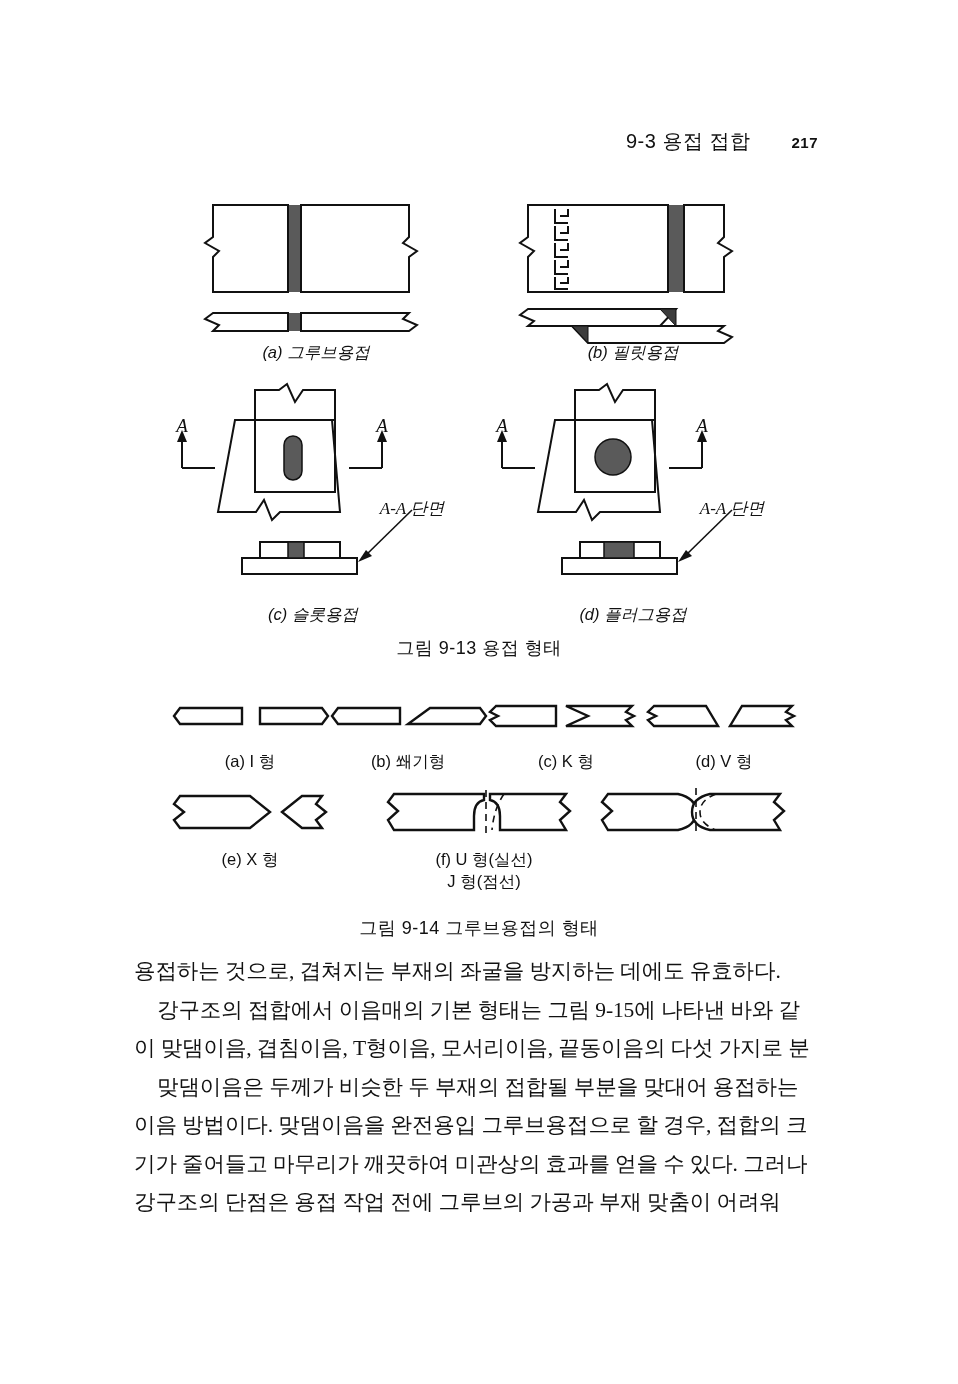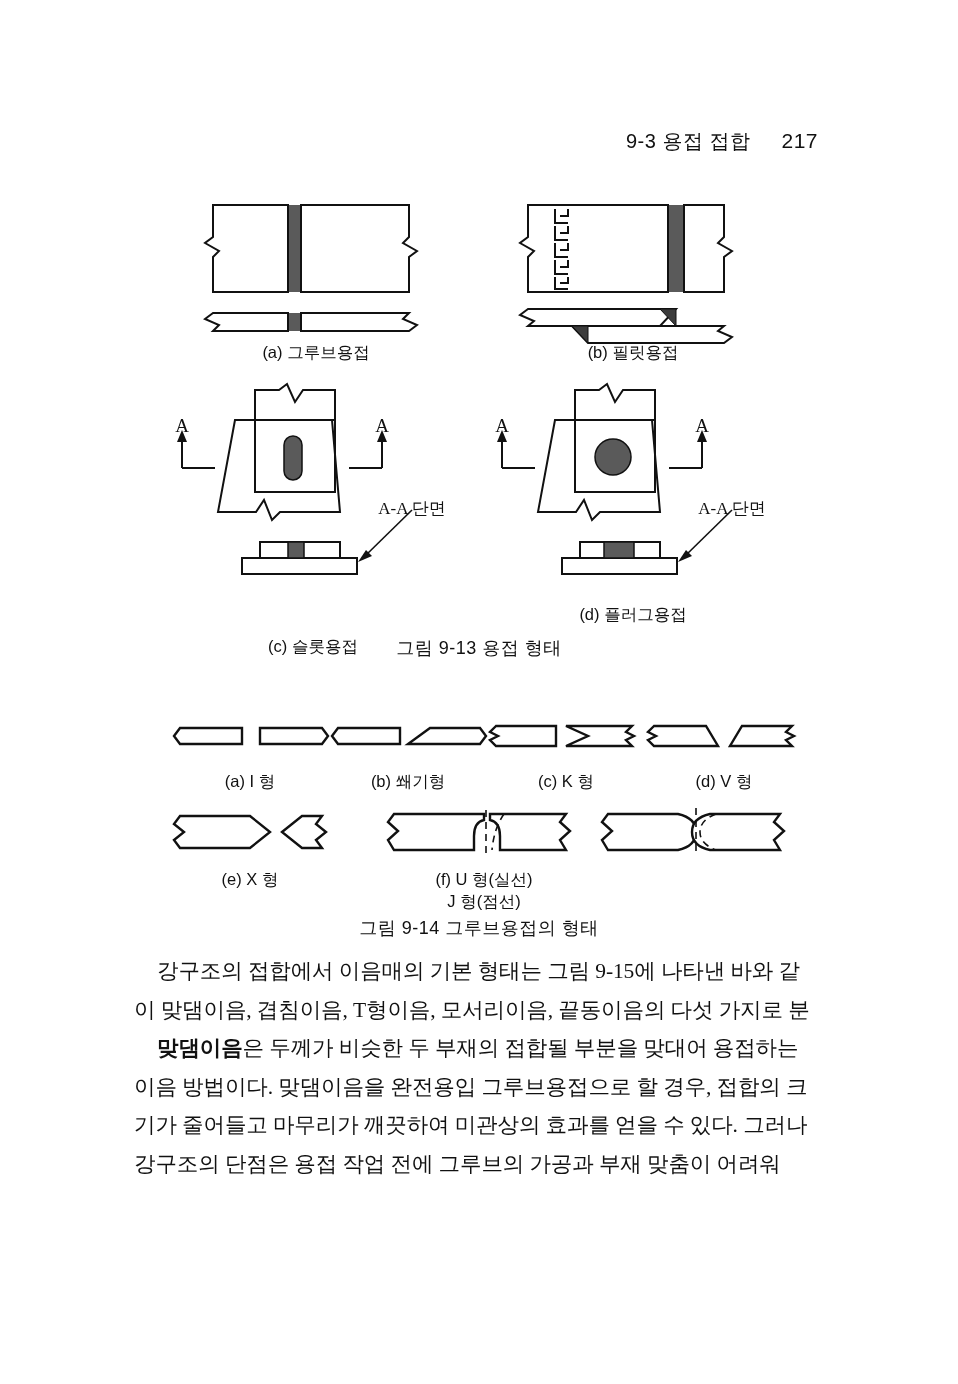--- a/index.html
+++ b/index.html
@@ -14,26 +14,26 @@
   .page{position:absolute;left:0;top:0;width:958px;height:1384px;}
 
   
   .runhead{
     position:absolute;right:140px;top:128px;
     font-family:"Liberation Sans","DejaVu Sans",sans-serif;
     font-size:20px;letter-spacing:.5px;white-space:nowrap;
     display:flex;align-items:baseline;gap:29px;
   }
   .runhead .sec{font-weight:400;}
-  .runhead .pno{font-weight:400;font-size:21px;margin-left:2px;}
+  .runhead .pno{font-weight:700;font-size:15px;margin-left:12px;}
 
   
   .fig{position:absolute;}
-  #fig913{left:0;top:175px;width:930px;height:455px;}
-  #fig914{left:0;top:702px;width:854px;height:230px;}
+  #fig913{left:0;top:175px;width:930px;height:455px;font-style:italic;}
+  #fig914{left:0;top:682px;width:854px;height:230px;}
 
   .cap{
     position:absolute;width:958px;text-align:center;
     font-family:"Liberation Sans","DejaVu Sans",sans-serif;
     font-size:18px;font-weight:400;letter-spacing:.5px;
   }
   #cap913{top:636px;}
   #cap914{top:916px;}
 
   .sublabel{
@@ -58,21 +58,21 @@
   .body{
     position:absolute;left:134px;top:952px;width:692px;
     font-size:21.5px;line-height:38.5px;
     letter-spacing:-0.1px;
     text-align:justify;
   }
   .body p{margin:0;}
   .ln{display:block;white-space:nowrap;}
   .just{display:flex;justify-content:space-between;}
   .just.ind{padding-left:23px;}
-  .bld{font-weight:700;}
+  .bld{font-weight:400;}
   svg{display:block;overflow:visible;}
 </style>
 </head>
 <body>
 
 <div class="page">
 
   <div class="runhead">
     <span class="sec">9-3  용접 접합</span>
     <span class="pno">217</span>
@@ -148,21 +148,21 @@
       <rect x="128" y="162" width="16" height="16" fill="#5a5a5a" stroke="#111" stroke-width="1.5"></rect>
 
       <g>
         <line x1="252" y1="130" x2="205" y2="176" stroke="#111" stroke-width="1.6"></line>
         <path d="M198 182 L212 176 L206 170 Z" fill="#111"></path>
       </g>
     </svg>
     <div class="alabel" style="left:182px;top:240px;">A</div>
     <div class="alabel" style="left:382px;top:240px;">A</div>
     <div class="sectag" style="left:412px;top:322px;">A-A 단면</div>
-    <div class="sublabel" style="left:313px;top:428px;margin-top:32px;">(c) 슬롯용접</div>
+    <div class="sublabel" style="left:313px;top:428px;">(c) 슬롯용접</div>
 
     <svg width="400" height="210" style="position:absolute;left:480px;top:205px;">
       <path d="M95 10 L95 40 L175 40 L175 10 L143 10 L135 22 L127 4 L119 10 Z" fill="#fff" stroke="#111" stroke-width="2"></path>
       <path d="M75 40 L58 132 L96 132 L104 120 L112 140 L120 132 L180 132 L172 40 Z" fill="#fff" stroke="#111" stroke-width="2"></path>
       <rect x="95" y="40" width="80" height="72" fill="none" stroke="#111" stroke-width="2"></rect>
       <line x1="95" y1="40" x2="175" y2="40" stroke="#111" stroke-width="2" stroke-dasharray="9 6"></line>
       <circle cx="133" cy="77" r="18" fill="#5a5a5a" stroke="#111" stroke-width="1.5"></circle>
       <g stroke="#111" stroke-width="2" fill="none">
         <line x1="22" y1="88" x2="22" y2="58"></line>
         <line x1="22" y1="88" x2="55" y2="88"></line>
@@ -237,20 +237,23 @@
       <path d="M110 8 Q92 12 92 26 Q92 40 110 44 L180 44 L174 34 L184 25 L174 16 L180 8 Z" fill="#fff" stroke="#111" stroke-width="2.4"></path>
       <line x1="96" y1="2" x2="96" y2="50" stroke="#111" stroke-width="1.6" stroke-dasharray="7 5"></line>
       <path d="M116 8 Q100 14 100 26 Q100 38 116 44" fill="none" stroke="#111" stroke-width="1.6" stroke-dasharray="7 5"></path>
     </svg>
   </div>
 
   <div class="cap" id="cap914">그림 9-14  그루브용접의 형태</div>
 
   <div class="body">
     <p>
+      <span class="ln">용접하는 것으로, 겹쳐지는 부재의 좌굴을 방지하는 데에도 유효하다.</span>
+    </p>
+    <p>
       <span class="just ind">
         <span>강구조의 접합에서 이음매의 기본 형태는 그림 9-15에 나타낸 바와 같</span>
       </span>
       <span class="just">
         <span>이 맞댐이음, 겹침이음, T형이음, 모서리이음, 끝동이음의 다섯 가지로 분</span>
       </span>
     </p>
     <p>
       <span class="just ind">
         <span><span class="bld">맞댐이음</span><span>은 두께가 비슷한 두 부재의 접합될 부분을 맞대어 용접하는</span></span>

